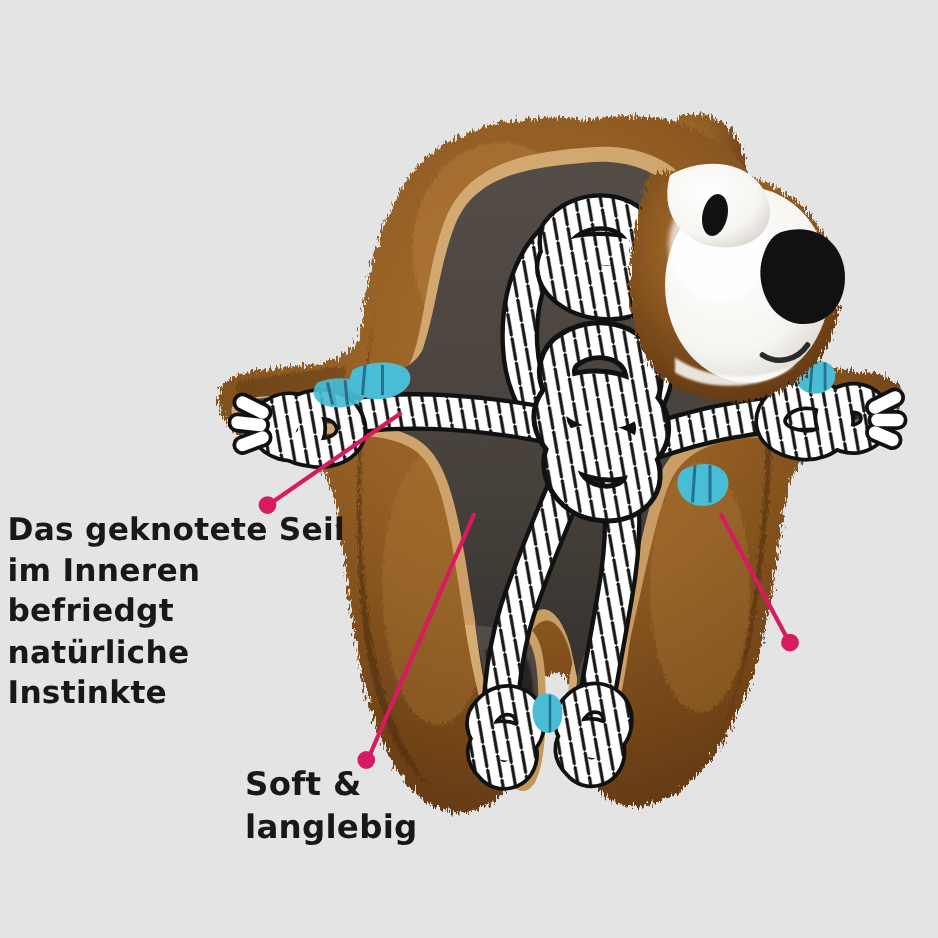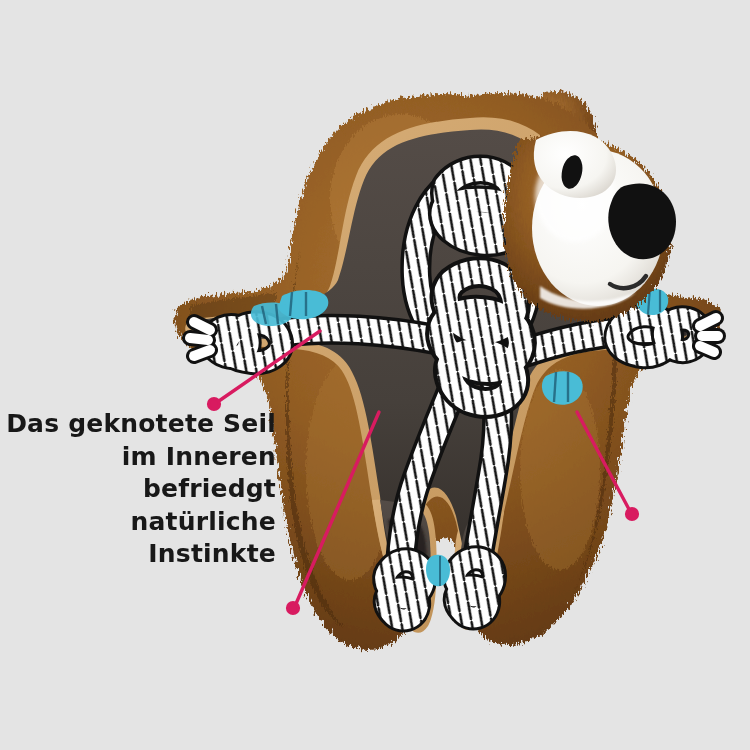--- a/index.html
+++ b/index.html
@@ -10,21 +10,21 @@
     position:relative;
   }
   #stage{position:absolute;inset:0;width:750px;height:750px;}
   #art{position:absolute;left:0;top:0;width:750px;height:750px;}
 
   .callout{
     position:absolute;
     color:#181818;
     font-weight:bold;
     line-height:1.30;
-    text-align:right;
+    text-align:left;
     letter-spacing:.2px;
     white-space:pre-line;
   }
   #lbl-rope{left:6px;top:408px;width:270px;font-size:25px;}
   #lbl-fill{left:600px;top:514px;width:150px;font-size:25px;}
   #lbl-soft{left:196px;top:612px;width:190px;font-size:26px;}
 </style>
 </head>
 <body>
 
@@ -396,14 +396,16 @@
       </g>
     </g>
   </svg>
 
   <div class="callout" id="lbl-rope">Das geknotete Seil
 im Inneren
 befriedgt natürliche
 Instinkte</div>
 
 
+  <div class="callout" id="lbl-soft">Soft &amp;
+langlebig</div>
 
 </div>
 
 </body></html>

